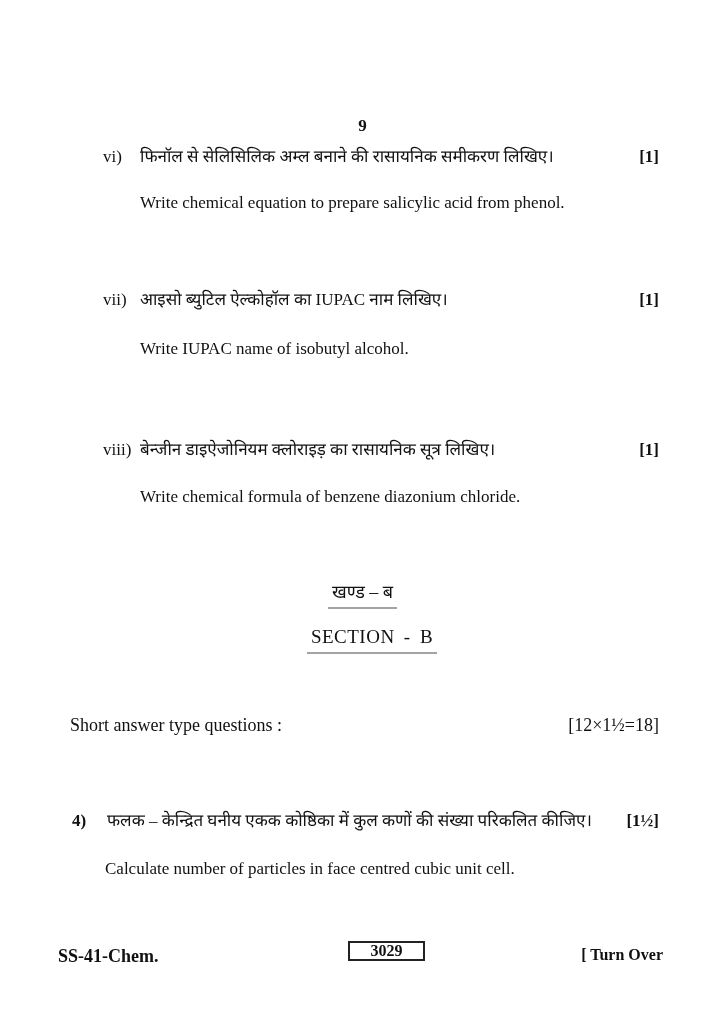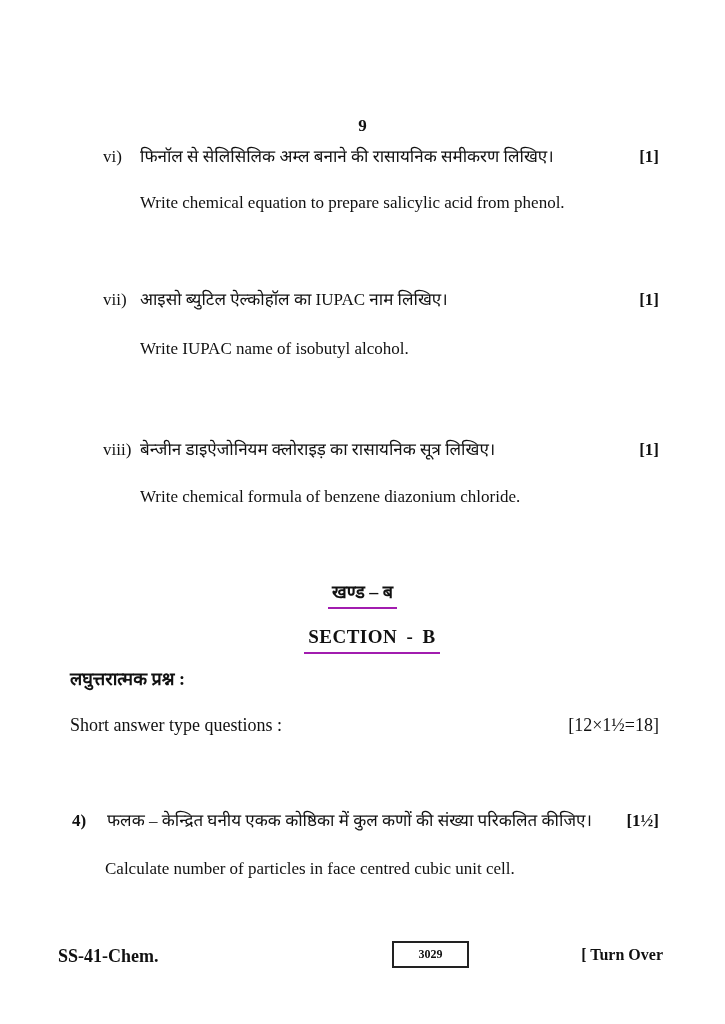--- a/index.html
+++ b/index.html
@@ -50,23 +50,23 @@
     font-size: 17px;
     line-height: 21px;
   }
   .q-english.q4 { left: 105px; }
   .center-line {
     left: 0; width: 100%;
     text-align: center;
   }
   .underlined {
     display: inline-block;
-    font-weight: bold;
+    font-weight: normal;
     padding: 0 4px 4px 4px;
-    border-bottom: 2px solid #a21caf;
+    border-bottom: 2px solid #a3a3a3;
   }
   .hindi-section-title { font-size: 18px; }
   .english-section-title {
     font-size: 19px;
     letter-spacing: 0.5px;
     word-spacing: 4px;
     margin-left: 19px;
   }
   .subtitle-hindi {
     left: 70px; right: 66px;
@@ -80,28 +80,27 @@
     font-size: 18px;
     font-weight: normal;
   }
   .footer-code {
     left: 58px;
     font-size: 18px;
     font-weight: bold;
   }
   .footer-box {
     left: 348px; top: 941px;
-    width: 77px; height: 27px;
+    width: 77px; height: 20px;
     border: 2px solid #222222;
     display: flex;
     align-items: center;
     justify-content: center;
-    font-size: 12px;
+    font-size: 16px;
     font-weight: bold;
-    margin-left: 44px;
   }
   .footer-turnover {
     right: 62px;
     font-size: 16px;
     font-weight: bold;
   }
 </style>
 </head>
 <body>
 
@@ -130,21 +129,20 @@
   </div>
   <div class="abs q-english" style="top:486px">Write chemical formula of benzene diazonium chloride.</div>
 
   <div class="abs center-line" style="top:579px">
     <span class="underlined hindi-section-title">खण्ड – ब</span>
   </div>
   <div class="abs center-line" style="top:626px">
     <span class="underlined english-section-title">SECTION - B</span>
   </div>
 
-  <div class="abs subtitle-hindi" style="top:666px">लघुत्तरात्मक प्रश्न :</div>
   <div class="abs subtitle-row" style="top:715px">
     <span>Short answer type questions :</span>
     <span>[12×1½=18]</span>
   </div>
 
   <div class="abs q-row q4" style="top:810px">
     <span class="q-label">4)</span>
     <span class="q-hindi">फलक – केन्द्रित घनीय एकक कोष्ठिका में कुल कणों की संख्या परिकलित कीजिए।</span>
     <span class="q-marks">[1½]</span>
   </div>

